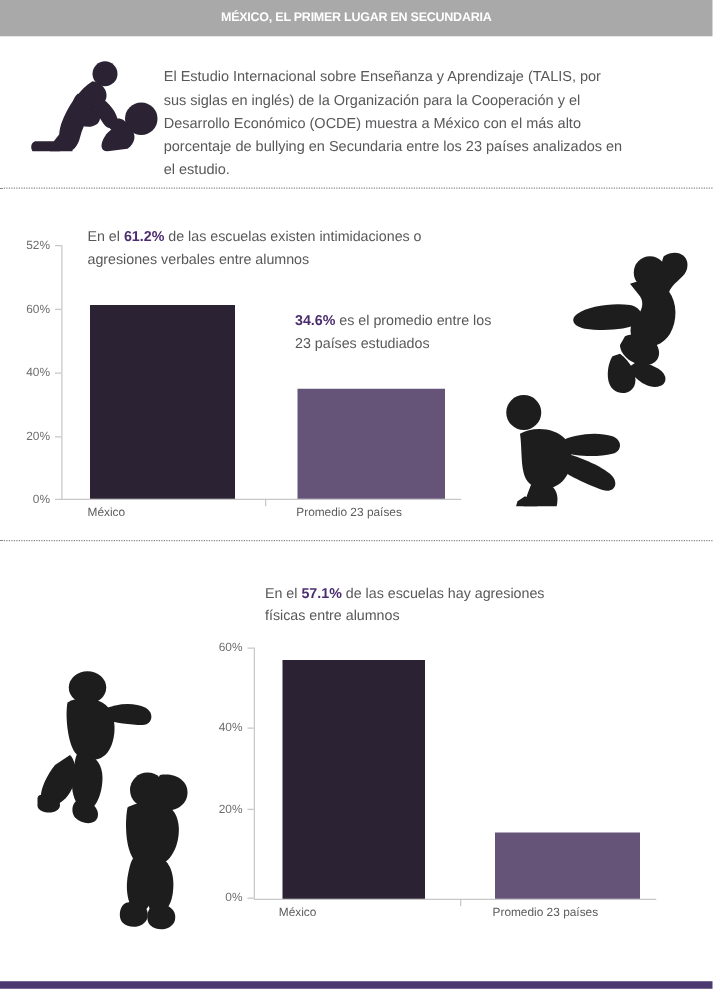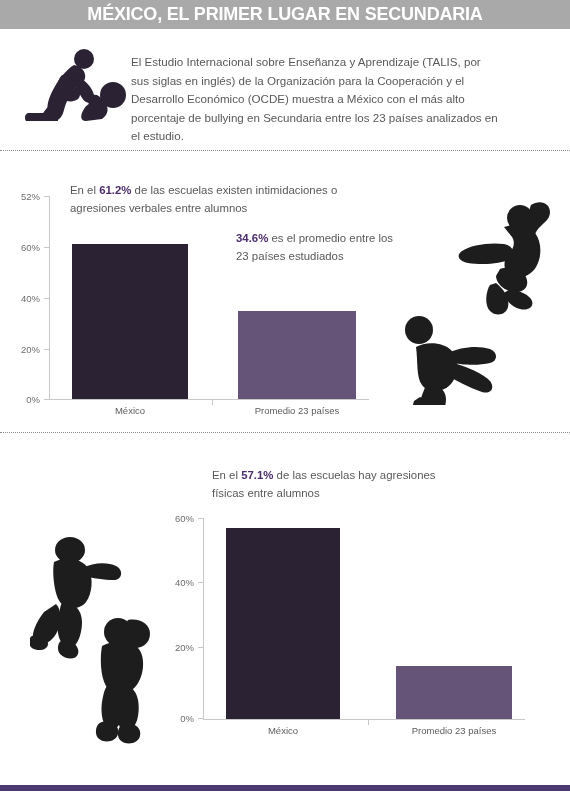--- a/index.html
+++ b/index.html
@@ -22,21 +22,21 @@
     left: 0; top: 0;
     width: 570px;
     height: 29px;
     background: #a9a9a9;
     display: flex;
     align-items: center;
     justify-content: center;
   }
   .header-title {
     color: #ffffff;
-    font-size: 18px;
+    font-size: 10px;
     font-weight: bold;
     letter-spacing: -0.2px;
     white-space: nowrap;
   }
 
   
   .intro {
     position: absolute;
     left: 0; top: 29px;
     width: 468px;
@@ -106,21 +106,21 @@
   }
   .bar {
     position: absolute;
   }
   .bar.dark { background: #2b2333; }
   .bar.light { background: #655378; }
   .cat-label {
     position: absolute;
     font-size: 9.5px;
     color: #5c5c5e;
-    text-align: center;
+    text-align: left;
     white-space: nowrap;
   }
   .separator-tick {
     position: absolute;
     width: 0;
     border-left: 1px solid #c8c8c8;
     height: 6px;
   }
 
   .callout {
@@ -183,21 +183,21 @@
 </div>
 
 <div class="divider d1"></div>
 
 <div class="chart-section s1">
 
   <div class="callout" style="left:70px; top:182px; width:290px; margin-top:-150px;">
     <span>En el </span><b>61.2%</b><span> de las escuelas existen intimidaciones o agresiones verbales entre alumnos</span>
   </div>
 
-  <div class="callout" style="left:236px; top:230px; width:165px; margin-top:-150px;">
+  <div class="callout" style="left:236px; top:249px; width:165px; margin-top:-150px;">
     <b>34.6%</b><span> es el promedio entre los 23 países estudiados</span>
   </div>
 
   <div class="plot" style="left:0; top:0; width:570px; height:282px;">
 
     <div class="tick-label" style="left:6px; top:41px; width:34px;">52%</div>
     <div class="tick-label" style="left:6px; top:92px; width:34px;">60%</div>
     <div class="tick-label" style="left:6px; top:143px; width:34px;">40%</div>
     <div class="tick-label" style="left:6px; top:194px; width:34px;">20%</div>
     <div class="tick-label" style="left:6px; top:244px; width:34px;">0%</div>

